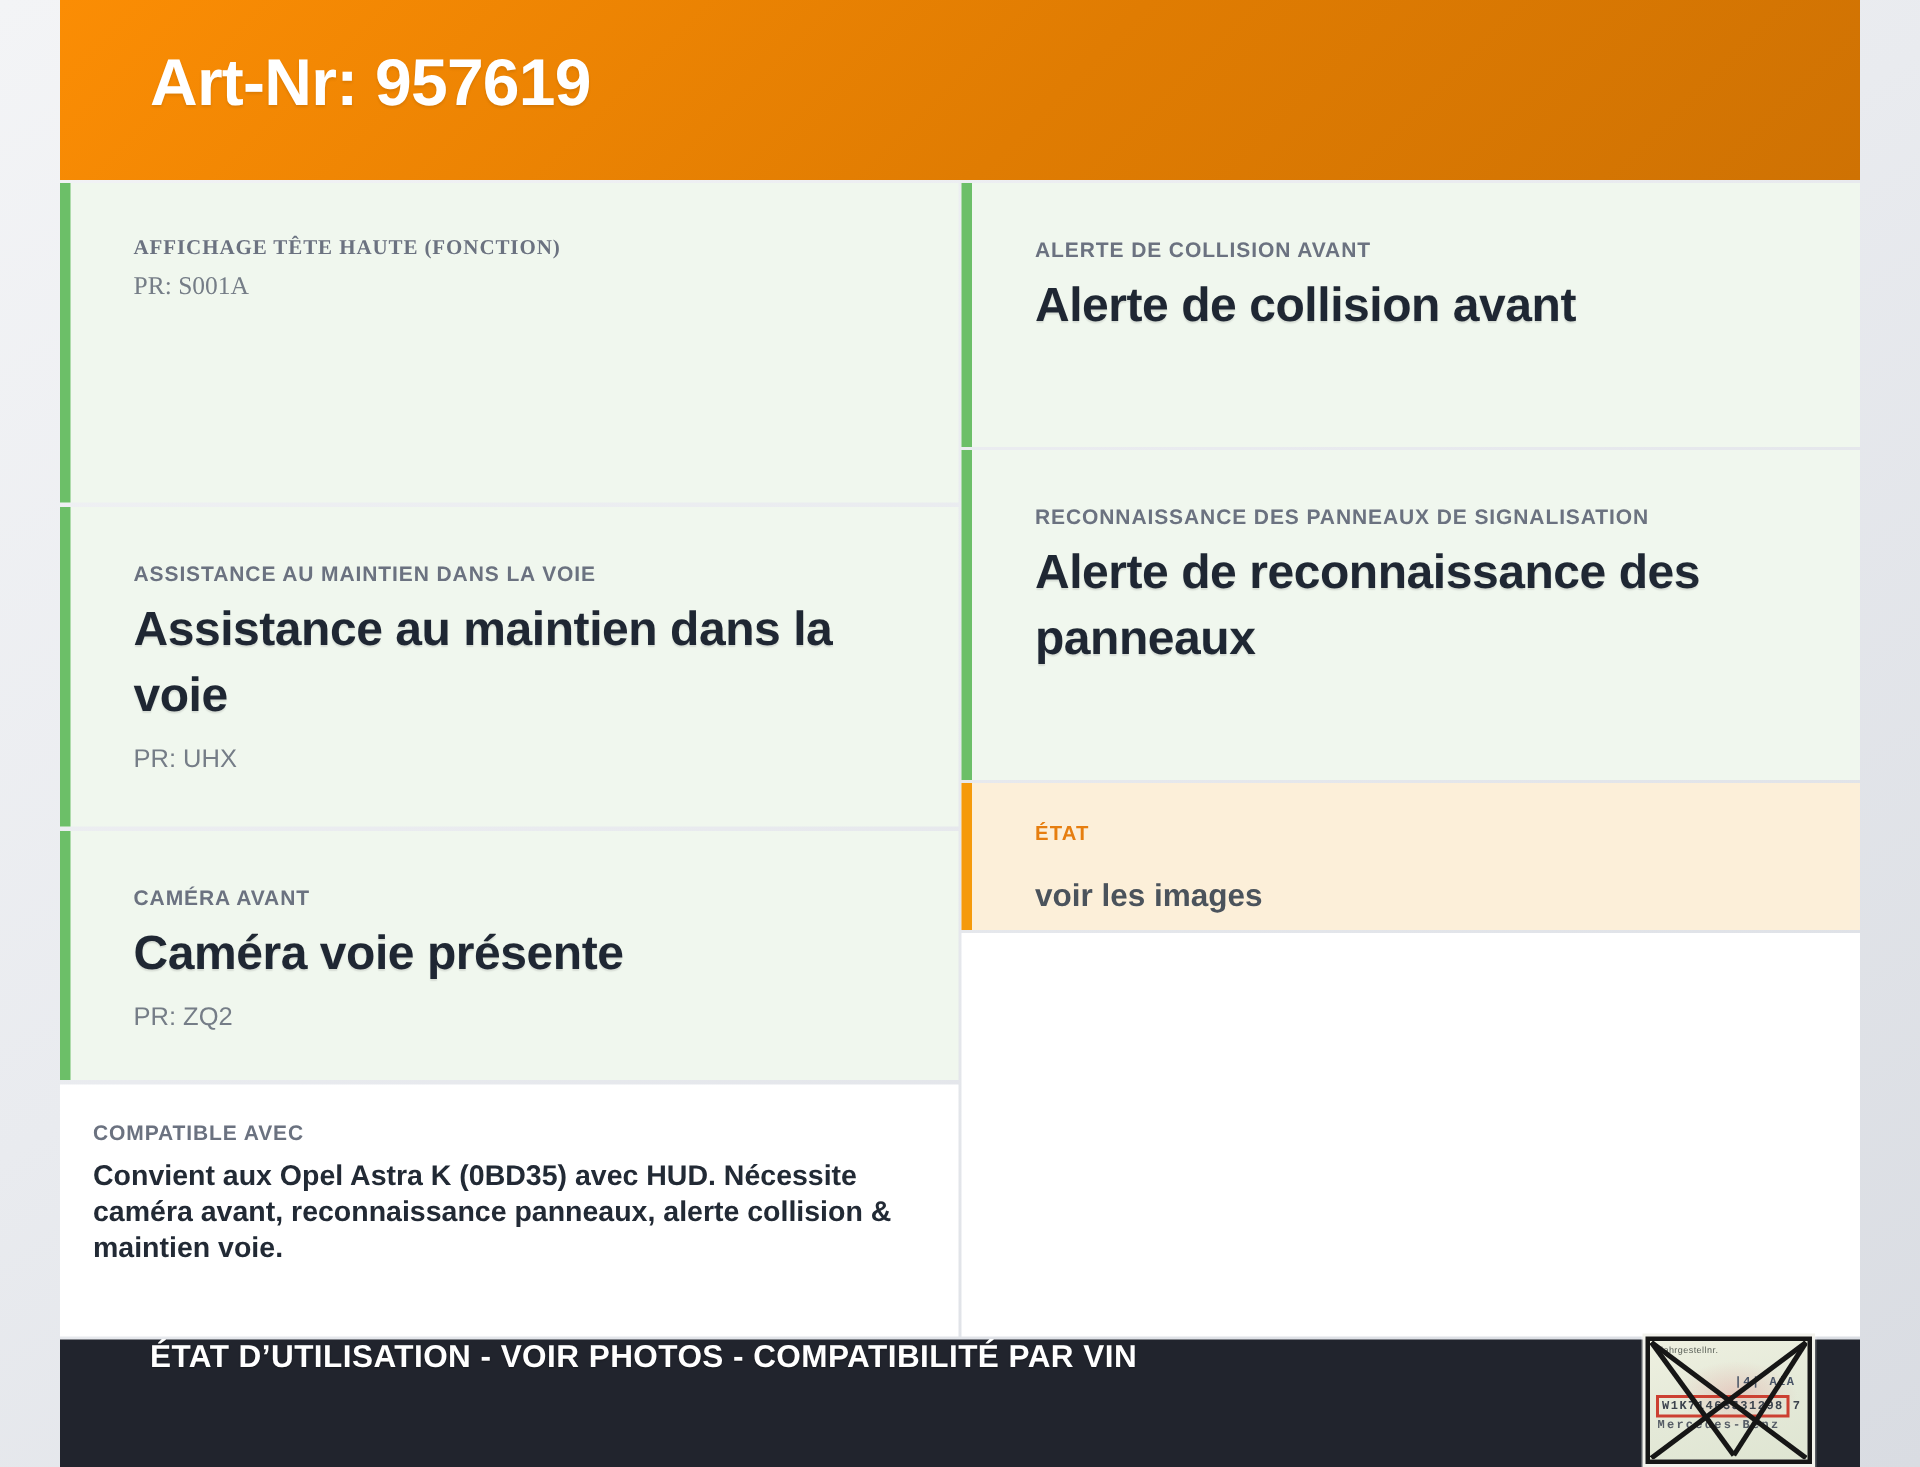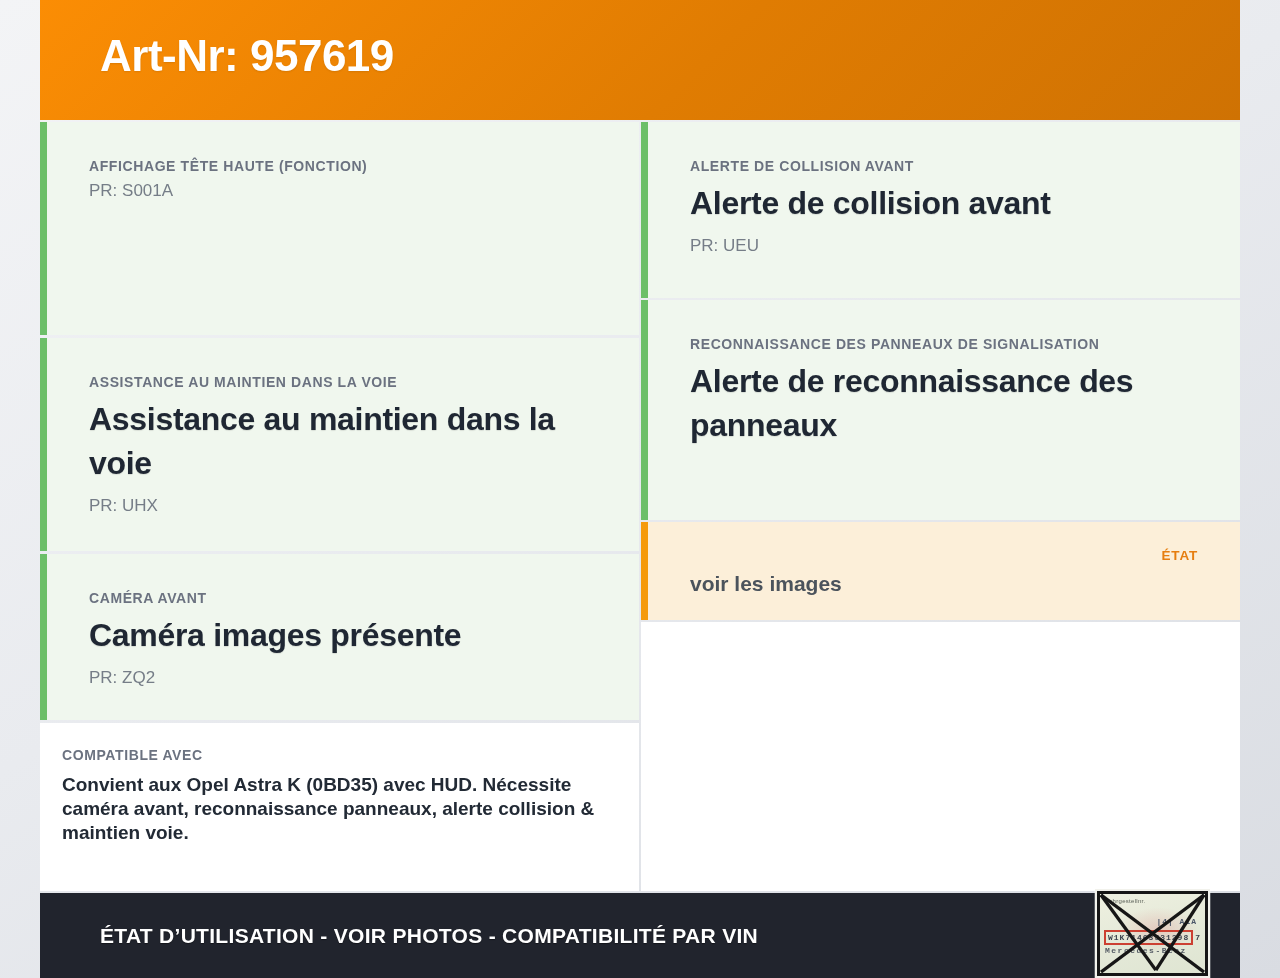--- a/index.html
+++ b/index.html
@@ -76,21 +76,21 @@
     color: #1f2733;
     max-width: 505px;
     text-shadow: 0 1px 1px rgba(0,0,0,0.10);
   }
   .card-pr {
     font-size: 17px;
     color: #757d87;
   }
 
   
-  .lc1 { height: 223px; }
+  .lc1 { height: 223px; font-family: Liberation Serif, serif; }
   .lc2 { height: 222px; }
   .lc3 { height: 173px; }
   .lc4 { height: 176px; }
   .rc1 { height: 176px; }
   .rc2 { height: 220px; }
   .rc3 { height: 98px; }
 
   .card-compat {
     background: #ffffff;
     border-left: none;
@@ -108,42 +108,40 @@
   .card-etat {
     background: #fcefd9;
     border-left: 7px solid #f59a0b;
     padding: 26px 42px 0 42px;
   }
   .etat-label {
     font-size: 13.5px;
     font-weight: 700;
     letter-spacing: 0.8px;
     color: #e67e10;
-    margin-bottom: 9px;
-    text-align: right;
+    margin-bottom: 23px;
   }
   .etat-text {
     font-size: 21px;
     font-weight: 700;
     color: #4b535c;
   }
 
   .filler {
     flex: 1 1 auto;
     background: #ffffff;
   }
 
   
   .footer {
     margin-top: 2px;
     flex: 0 0 auto;
     height: 85px;
     background: #21242d;
     display: flex;
-    align-items: center;
   }
   .footer-text {
     padding-left: 60px;
     font-size: 21px;
     font-weight: 700;
     letter-spacing: 0.3px;
     color: #ffffff;
     text-shadow: 0 1px 1px rgba(0,0,0,0.4);
   }
 
@@ -214,37 +212,36 @@
       </section>
 
       <section class="card lc2">
         <div class="card-label">ASSISTANCE AU MAINTIEN DANS LA VOIE</div>
         <h2 class="card-title">Assistance au maintien dans la voie</h2>
         <div class="card-pr">PR: UHX</div>
       </section>
 
       <section class="card lc3">
         <div class="card-label">CAMÉRA AVANT</div>
-        <h2 class="card-title">Caméra images présente</h2>
+        <h2 class="card-title">Caméra voie présente</h2>
         <div class="card-pr">PR: ZQ2</div>
       </section>
 
       <section class="card card-compat lc4">
         <div class="card-label">COMPATIBLE AVEC</div>
         <div class="compat-text">Convient aux Opel Astra K (0BD35) avec HUD. Nécessite caméra avant, reconnaissance panneaux, alerte collision &amp; maintien voie.</div>
       </section>
 
     </div>
 
     <div class="col col-right">
 
       <section class="card rc1">
         <div class="card-label">ALERTE DE COLLISION AVANT</div>
         <h2 class="card-title">Alerte de collision avant</h2>
-        <div class="card-pr">PR: UEU</div>
       </section>
 
       <section class="card rc2">
         <div class="card-label">RECONNAISSANCE DES PANNEAUX DE SIGNALISATION</div>
         <h2 class="card-title">Alerte de reconnaissance des panneaux</h2>
       </section>
 
       <section class="card card-etat rc3">
         <div class="etat-label">ÉTAT</div>
         <div class="etat-text">voir les images</div>

